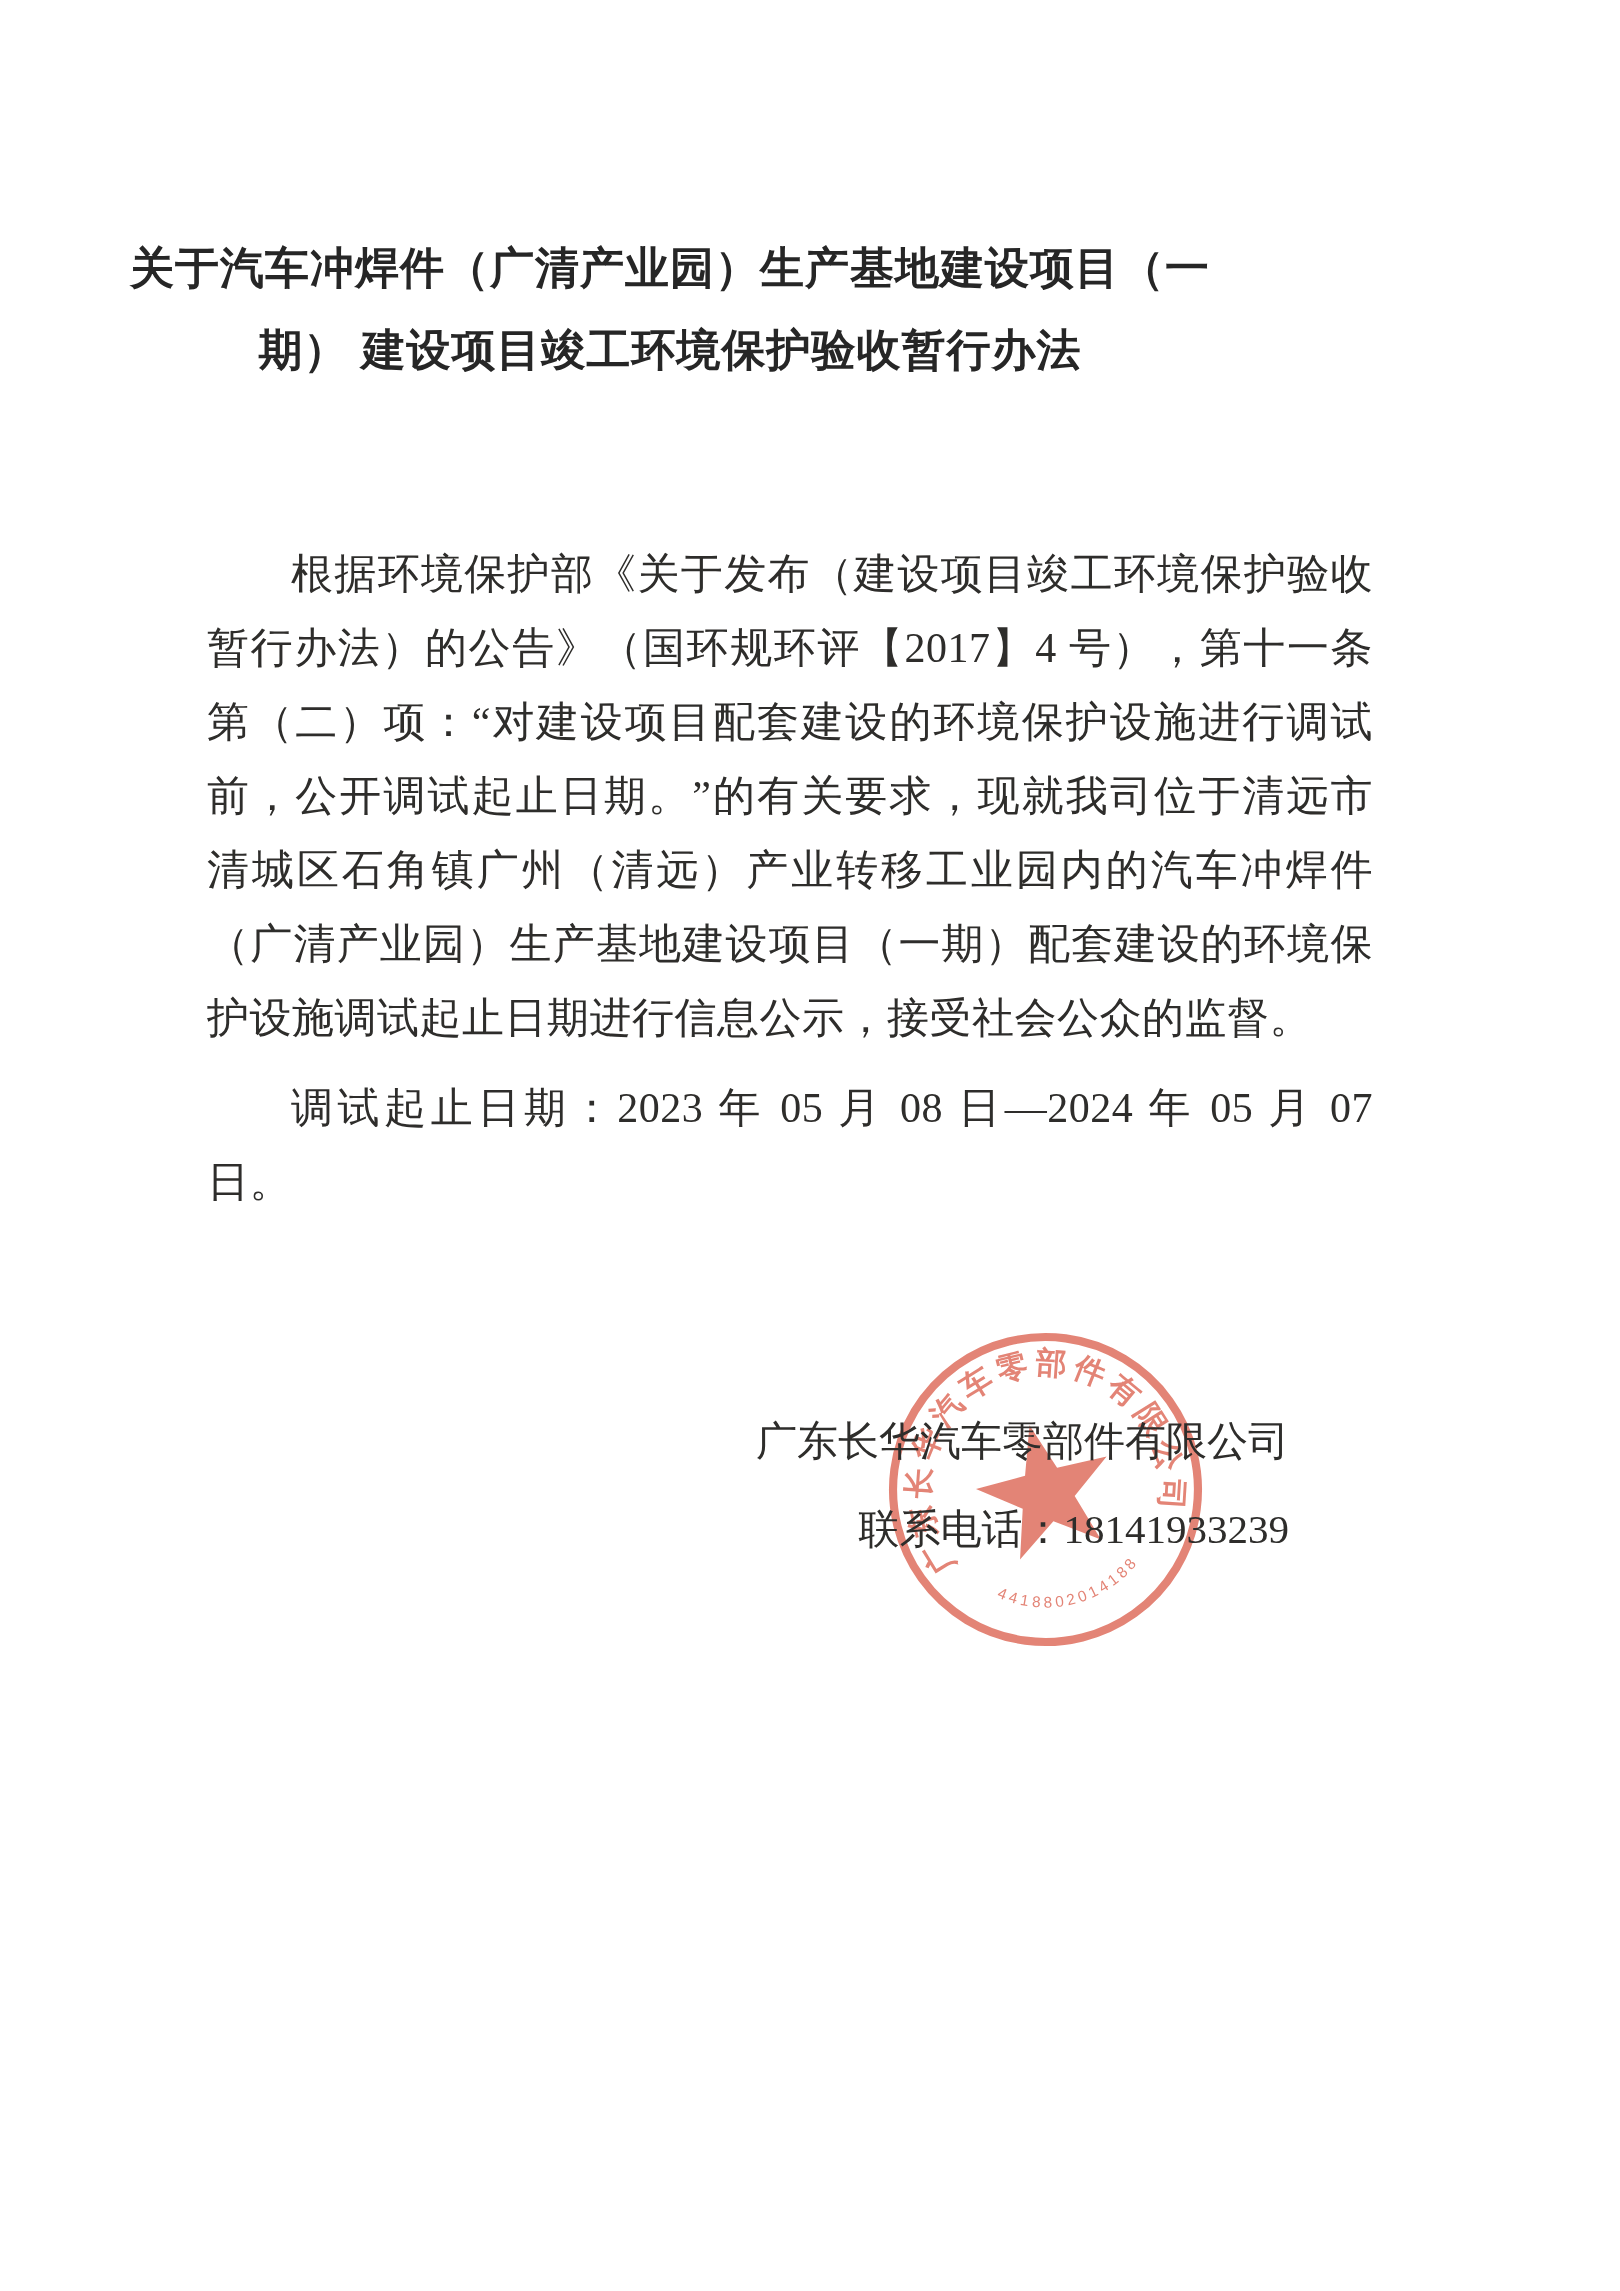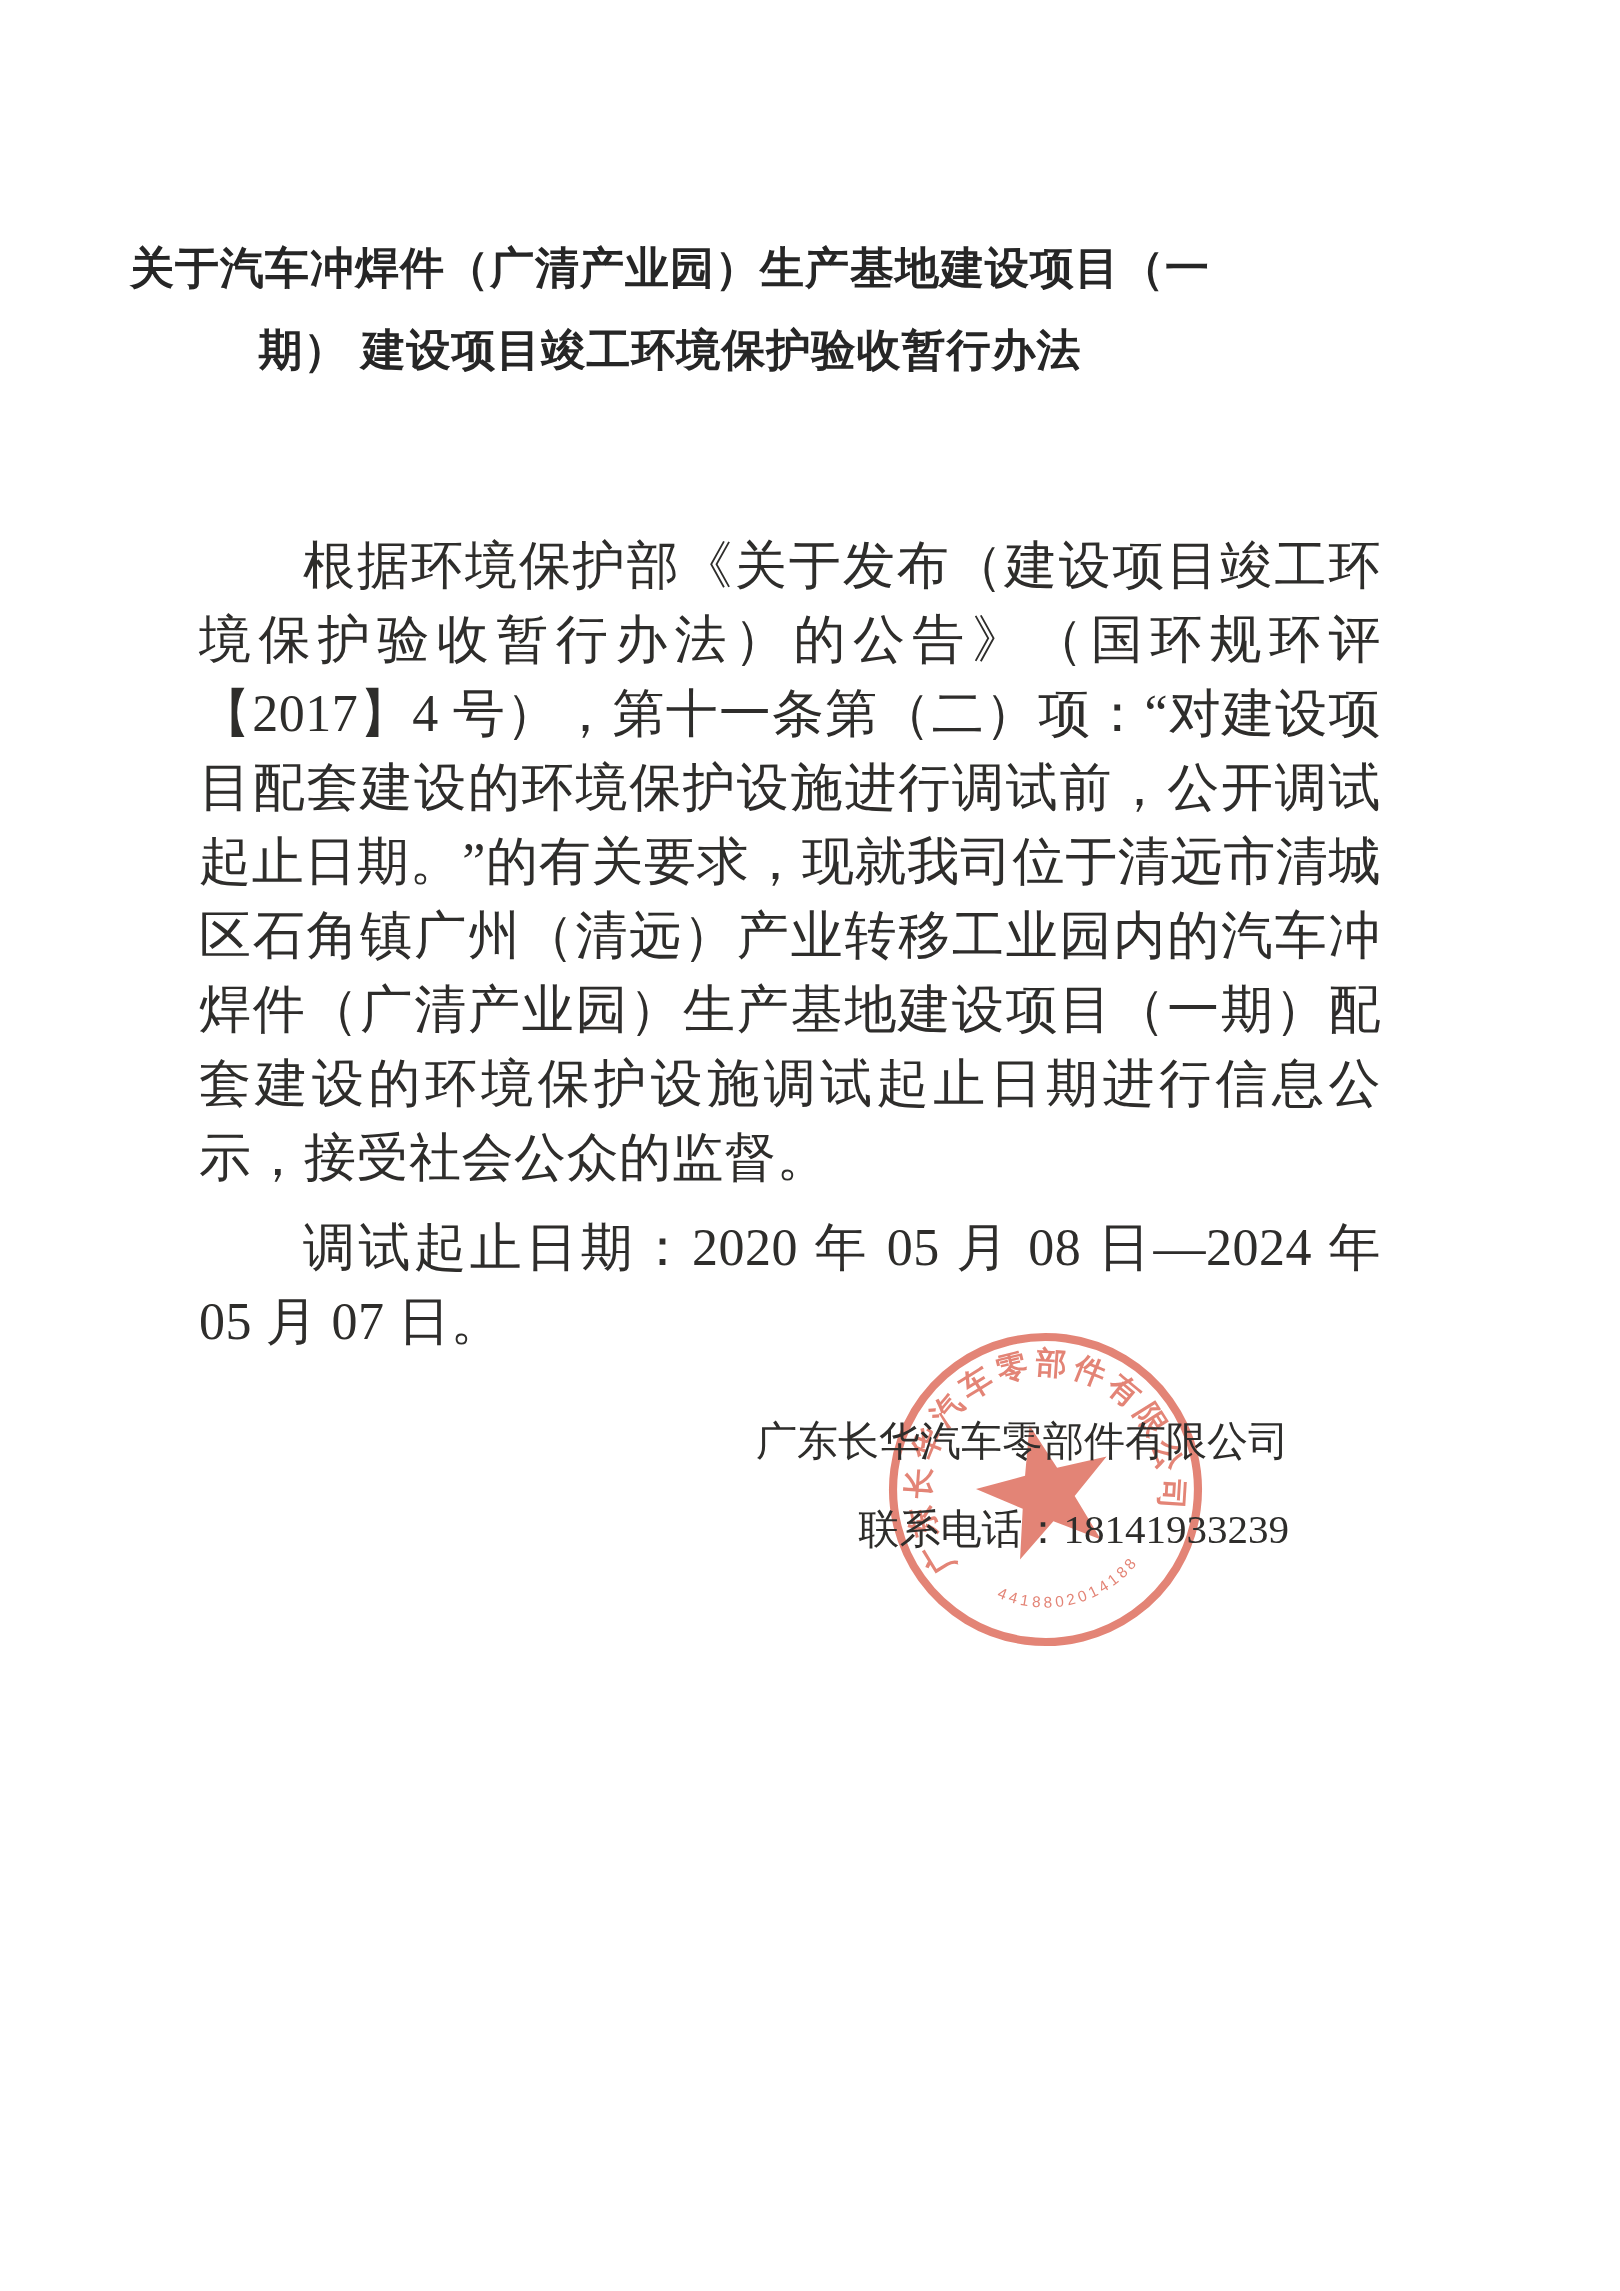--- a/index.html
+++ b/index.html
@@ -31,22 +31,22 @@
     margin: 0;
   }
   .doc-body {
     position: absolute;
     top: 529px;
     left: 199px;
     width: 1182px;
     margin: 0;
   }
   .para {
-    margin: 0;
-    font-size: 52px;
+    margin: 8px;
+    font-size: 42px;
     line-height: 74px;
     text-align: justify;
     text-indent: 2em;
     letter-spacing: 0.5px;
   }
   .para-date {
     margin-top: 15.7px;
   }
   .signature {
     position: absolute;
@@ -81,21 +81,21 @@
 
 <div class="page">
 
   <h1 class="doc-title">
     <span style="display:block">关于汽车冲焊件（广清产业园）生产基地建设项目（一</span>
     <span style="display:block">期） 建设项目竣工环境保护验收暂行办法</span>
   </h1>
 
   <div class="doc-body">
     <p class="para">根据环境保护部《关于发布（建设项目竣工环境保护验收暂行办法）的公告》（国环规环评【2017】4 号），第十一条第（二）项：“对建设项目配套建设的环境保护设施进行调试前，公开调试起止日期。”的有关要求，现就我司位于清远市清城区石角镇广州（清远）产业转移工业园内的汽车冲焊件（广清产业园）生产基地建设项目（一期）配套建设的环境保护设施调试起止日期进行信息公示，接受社会公众的监督。</p>
-    <p class="para para-date">调试起止日期：2020 年 05 月 08 日—2024 年 05 月 07 日。</p>
+    <p class="para para-date">调试起止日期：2023 年 05 月 08 日—2024 年 05 月 07 日。</p>
   </div>
 
   <div class="seal">
     <svg viewBox="0 0 400 400" xmlns="http://www.w3.org/2000/svg">
       <defs>
         <path id="arcTop" d="M 79.7 243.8 A 128 128 0 1 1 320.3 243.8" fill="none"></path>
         <path id="arcBottom" d="M 87.4 265 A 130 130 0 0 0 312.6 265" fill="none"></path>
       </defs>
       <circle cx="200" cy="200" r="168" fill="none" stroke="#dc6250" stroke-width="9"></circle>
       <polygon fill="#dc6250" points="200,127 218.2,179.9 274.2,180.9 229.5,214.6 245.9,268.1 200,236 154.1,268.1 170.5,214.6 125.8,180.9 181.8,179.9"></polygon>

